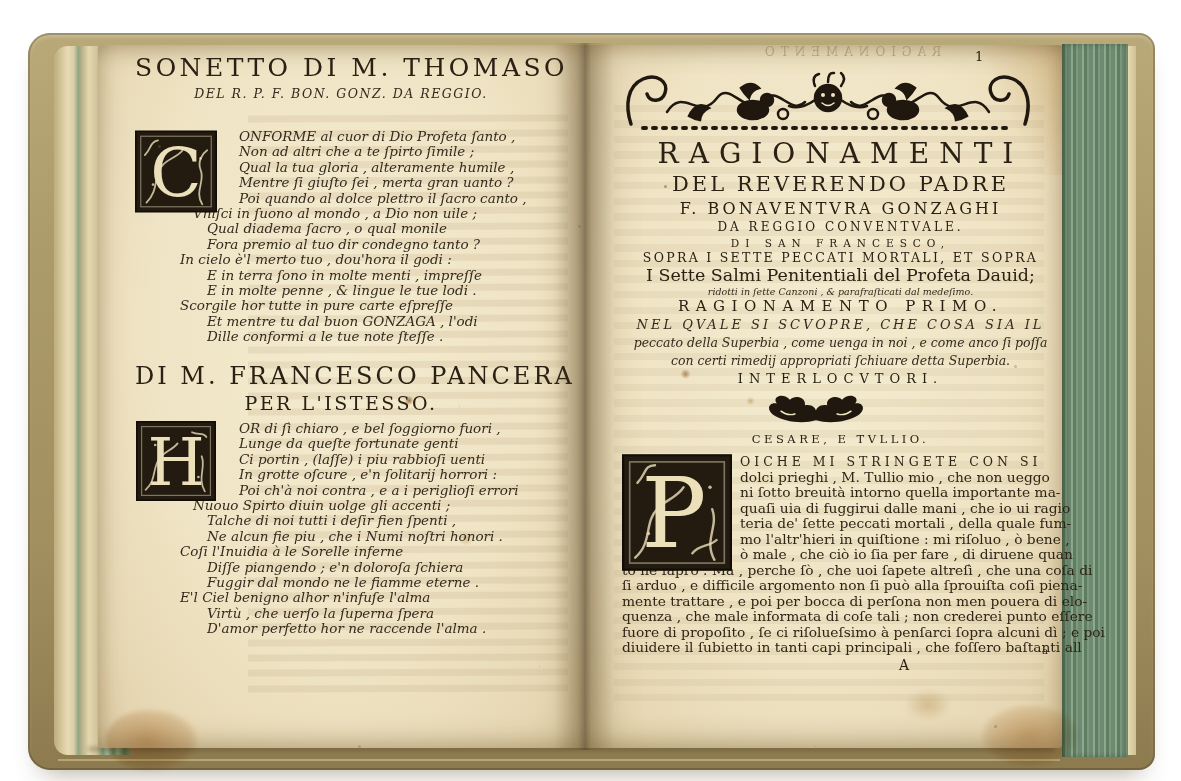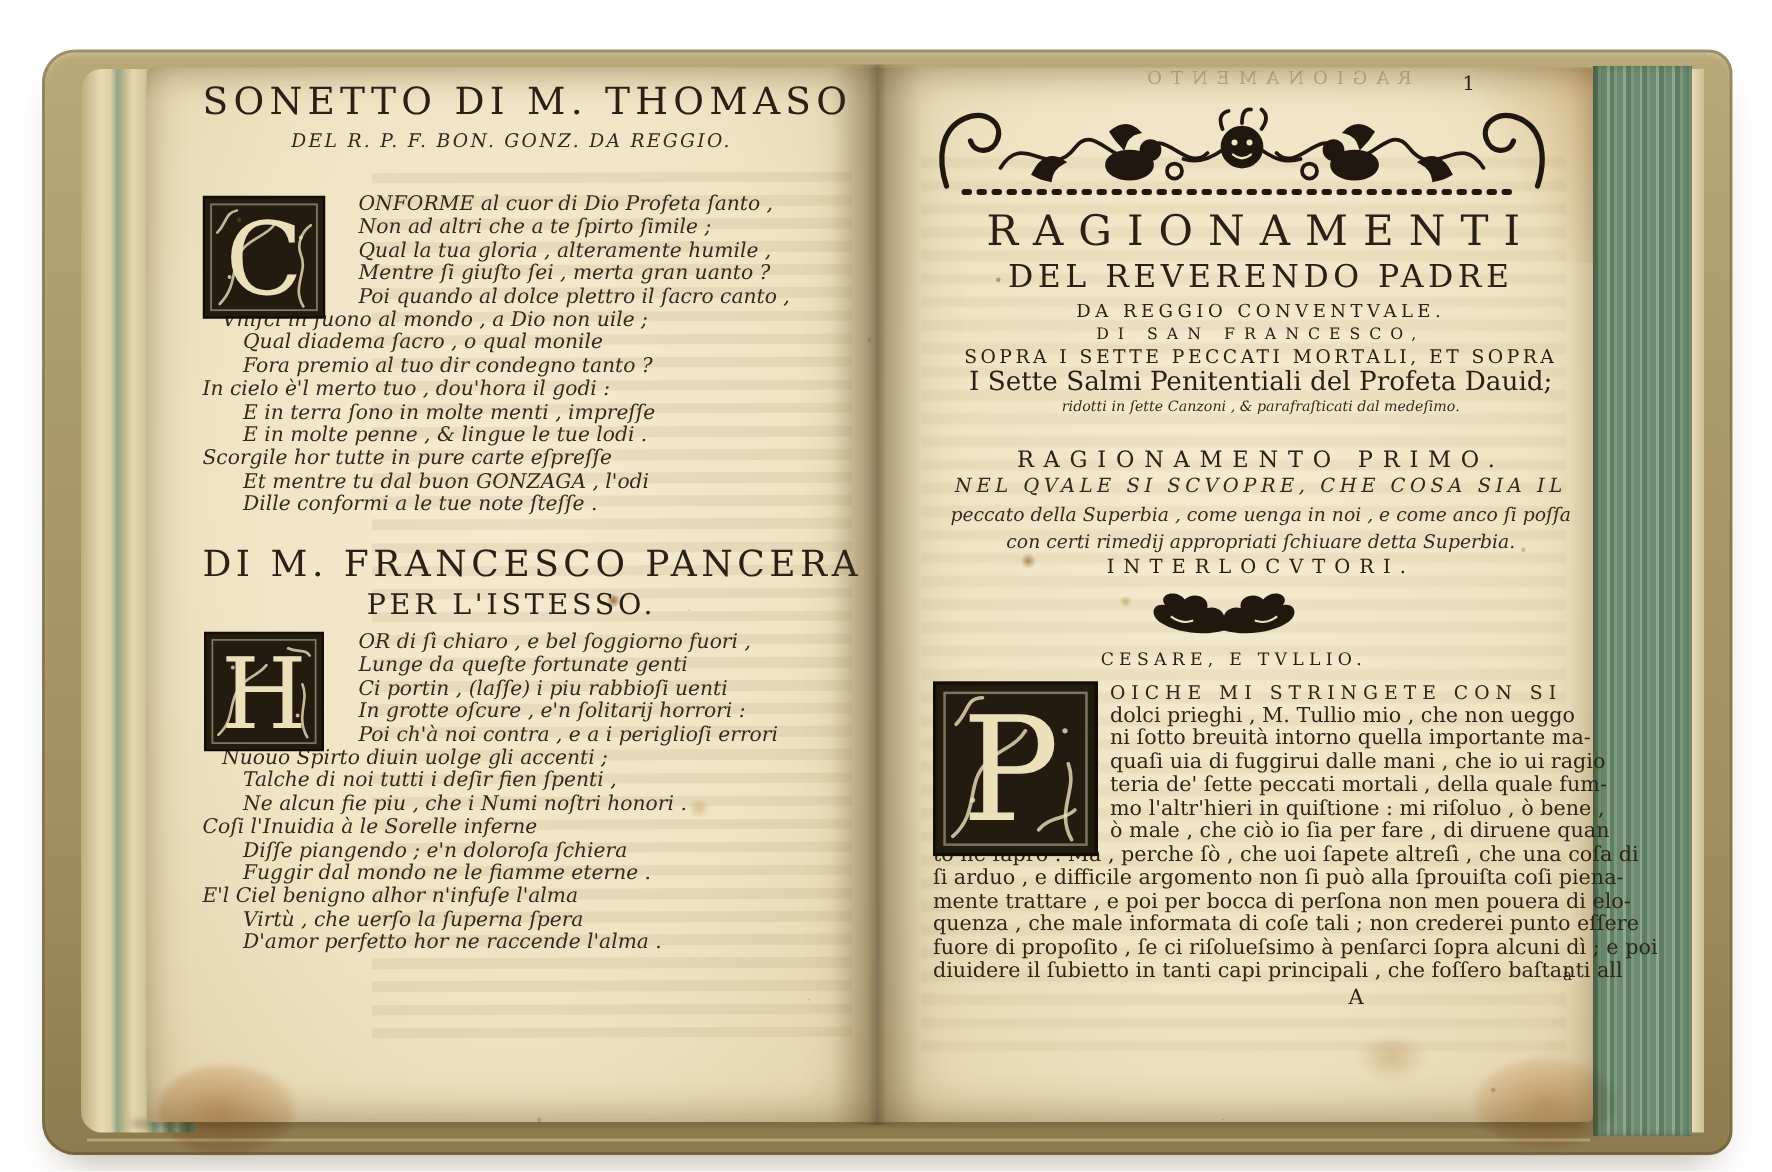--- a/index.html
+++ b/index.html
@@ -44,21 +44,21 @@
   
   .lp-head{left:37px;top:8px;width:412px;}
   .lh1{font-size:25px;letter-spacing:3.5px;line-height:29px;}
   .lh2{font-size:22px;letter-spacing:3px;line-height:27px;}
   .lh3{font-style:italic;font-size:12.5px;letter-spacing:1.5px;line-height:17px;margin-top:3px;color:#332a1e;}
   .lp-head2{left:37px;top:317px;width:412px;}
   .lh4{font-size:24px;letter-spacing:3px;line-height:28px;}
   .lh5{font-size:19px;letter-spacing:2.5px;line-height:26px;}
   .sonnet{left:37px;width:430px;}
   .s1{top:84px;} .s2{top:376px;}
-  .pline{font-style:italic;font-size:13.5px;line-height:15.4px;white-space:nowrap;color:#332a1e;}
+  .pline{font-style:italic;font-size:13.5px;line-height:15.4px;white-space:nowrap;color:#332a1e;padding-left:45px;}
   .ind1{margin-left:13px;} .ind2{margin-left:27px;}
   .init{float:left;position:relative;width:104px;height:77px;}
   .init svg{position:absolute;left:0;top:0;}
   .init-p{width:118px;height:108px;}
 
   
   .pagenum{left:391px;top:4px;width:30px;font-size:13px;color:#2a2114;}
   .headpiece{position:absolute;left:39px;top:25px;z-index:2;}
   .rp-head{left:38px;top:93px;width:437px;}
   .hl1{font-size:28px;letter-spacing:10px;line-height:32px;white-space:nowrap;}
@@ -68,21 +68,21 @@
   .hl5{font-size:10.5px;letter-spacing:6px;line-height:14px;}
   .hl6{font-size:12.5px;letter-spacing:2.3px;line-height:15px;}
   .hl7{font-size:17.5px;line-height:20px;}
   .hl8{font-style:italic;font-size:9.5px;line-height:13px;color:#332a1e;}
   .rp-section{left:38px;top:252px;width:437px;font-size:15px;letter-spacing:6.5px;}
   .rp-arg{left:38px;top:270px;width:437px;}
   .aline{font-style:italic;font-size:12.5px;line-height:18px;color:#332a1e;white-space:nowrap;text-align:center;}
   .aline:first-child{font-size:13px;letter-spacing:3px;line-height:19px;}
   .rp-inter{left:38px;top:326px;width:437px;font-size:13px;letter-spacing:6px;}
   .fleuron{position:absolute;left:176px;top:349px;z-index:2;}
-  .rp-speakers{left:20px;top:387px;width:437px;font-size:11.5px;letter-spacing:3.5px;}
+  .rp-speakers{left:38px;top:387px;width:437px;font-size:11.5px;letter-spacing:3.5px;}
   .rp-body{left:38px;top:409px;width:437px;}
   .bline{font-size:13.8px;line-height:15.5px;white-space:nowrap;color:#2e2517;}
   .bline:first-child{font-size:12.5px;letter-spacing:4px;}
   .catchword{left:300px;top:612px;width:40px;font-size:14px;}
   .sigmark{left:458px;top:600px;width:16px;font-size:10px;}
 
   
   .stain{position:absolute;z-index:6;pointer-events:none;mix-blend-mode:multiply;border-radius:50%;}
   .st1{left:8px;top:664px;width:92px;height:62px;filter:blur(2px);
     background:radial-gradient(ellipse at 45% 50%, rgba(186,130,62,.55), rgba(186,130,62,.25) 60%, transparent 75%);}
@@ -227,20 +227,21 @@
             <circle cx="160" cy="44" r="5"></circle>
             <circle cx="250" cy="44" r="5"></circle>
             <path d="M20,58 H390" stroke-dasharray="3 7" stroke-width="4"></path>
           </g>
         </svg>
       </div>
 
       <div class="txt rp-head center">
         <div class="hl1">RAGIONAMENTI</div>
         <div class="hl2 nw">DEL REVERENDO PADRE</div>
+        <div class="hl3 nw">F. BONAVENTVRA GONZAGHI</div>
         <div class="hl4 nw">DA REGGIO CONVENTVALE.</div>
         <div class="hl5 nw">DI SAN FRANCESCO,</div>
         <div class="hl6 nw">SOPRA I SETTE PECCATI MORTALI, ET SOPRA</div>
         <div class="hl7 nw">I Sette Salmi Penitentiali del Profeta Dauid;</div>
         <div class="hl8 nw">ridotti in ſette Canzoni , &amp; parafraſticati dal medeſimo.</div>
       </div>
 
       <div class="txt rp-section center nw">RAGIONAMENTO PRIMO.</div>
 
       <div class="txt rp-arg">

